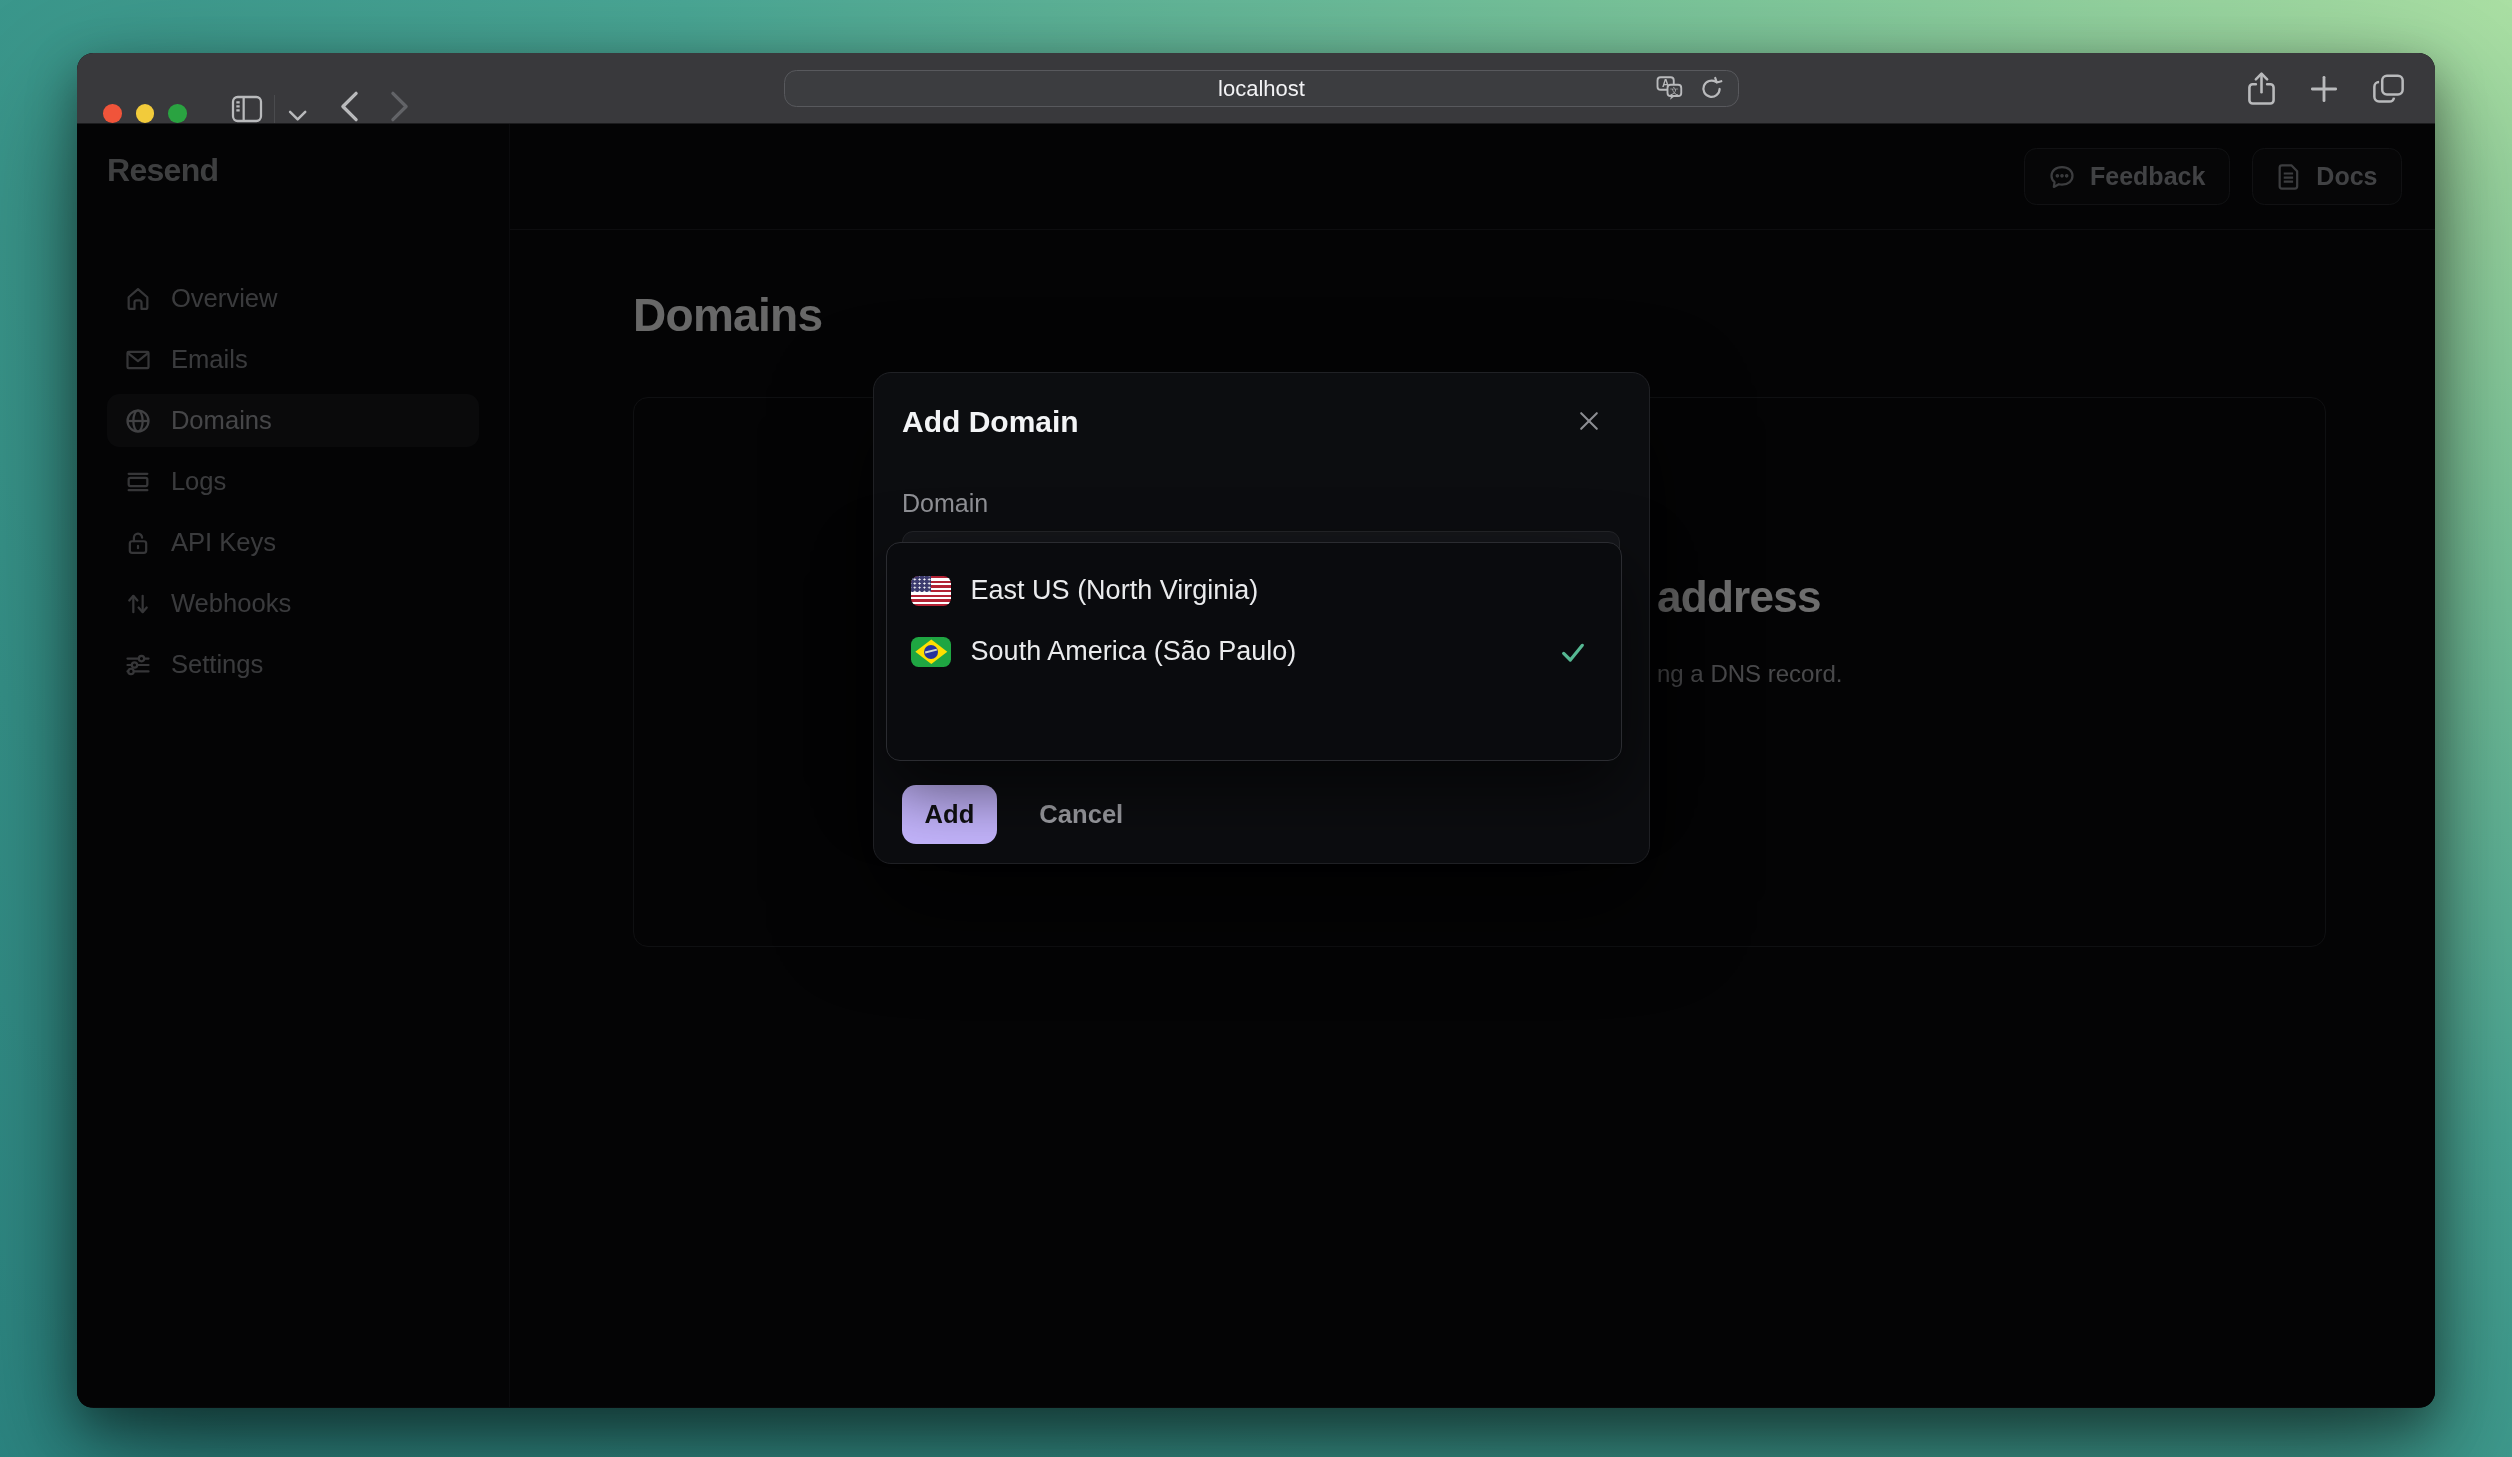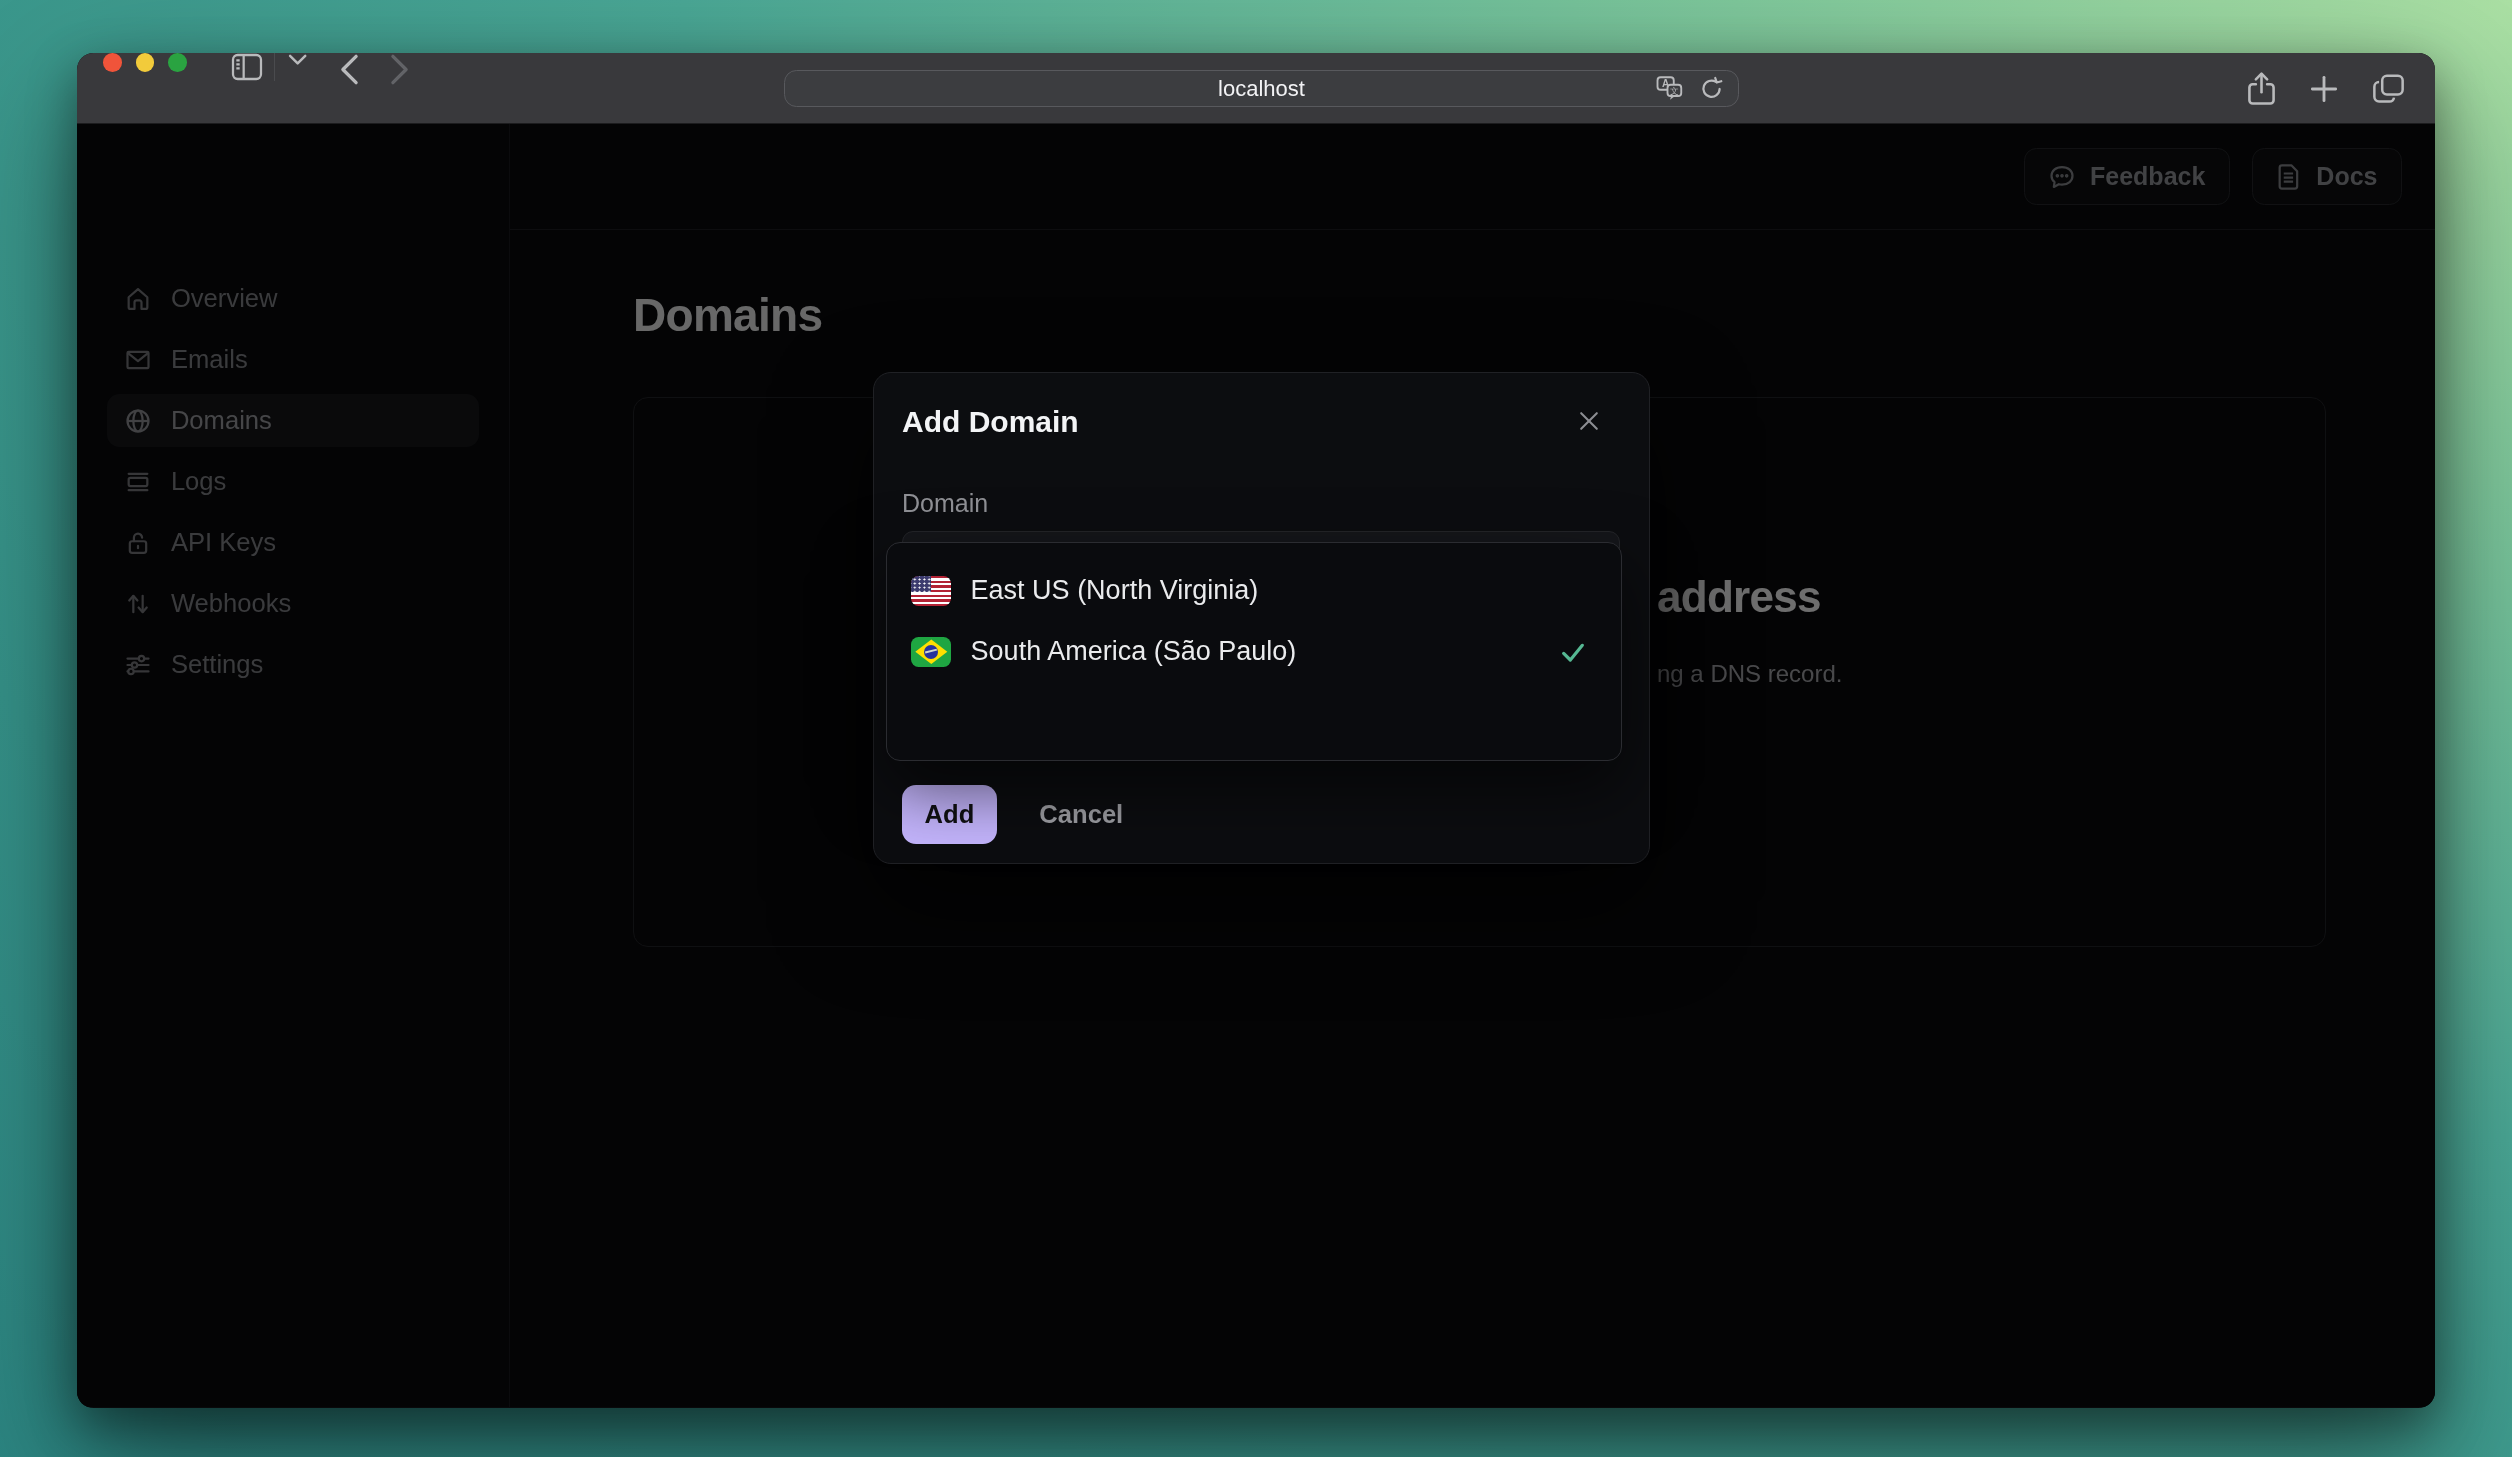--- a/index.html
+++ b/index.html
@@ -15,21 +15,21 @@
   .window{
     position:absolute; left:77px; top:53px; width:2358px; height:1355px;
     border-radius:16.6px; overflow:hidden; background:#09090b;
     box-shadow:0 48px 124px rgba(0,0,0,.45), 0 17.3px 48px rgba(0,0,0,.38);
   }
 
   
   .toolbar{
     position:relative; height:71px; background:#39393c;
     border-bottom:0.7px solid #1c1c1e;
-    display:flex; align-items:flex-start;
+    display:flex; align-items:flex-end;
   }
   .traffic{ display:flex; gap:14px; margin-left:26px; }
   .light{ width:18.6px; height:18.6px; border-radius:50%; }
   .light.red{ background:#f0543a; }
   .light.yellow{ background:#f2cb3b; }
   .light.green{ background:#2aa341; }
   .tbicon{ color:#b9babc; display:flex; align-items:center; justify-content:center; }
   .tbicon svg{ display:block; }
   .tbicon.dim{ color:#626367; }
   .tb-divider{ width:1.4px; height:28px; background:#4a4b4e; margin:0 11px; }
@@ -227,20 +227,21 @@
           <rect x="6.5" y="1.5" width="13" height="12" rx="3"></rect>
           <path d="M4.5 5.5 A3 3 0 0 0 1.5 8.5 V15 A3 3 0 0 0 4.5 18 H11 A3 3 0 0 0 14 15.5"></path>
         </svg>
       </span>
     </div>
   </div>
 
   <div class="app">
 
     <div class="sidebar">
+      <div class="logo">Resend</div>
       <div class="nav">
 
         <div class="nav-item">
           <span class="nicon">
             <svg width="28" height="28" viewBox="0 0 24 24" fill="none" stroke="currentColor" stroke-width="1.9" stroke-linecap="round" stroke-linejoin="round">
               <path d="M4 10.5 L12 3.5 L20 10.5 V19 A1.5 1.5 0 0 1 18.5 20.5 H15 V15 A1.8 1.8 0 0 0 13.2 13.2 H10.8 A1.8 1.8 0 0 0 9 15 V20.5 H5.5 A1.5 1.5 0 0 1 4 19 Z"></path>
             </svg>
           </span>
           <span>Overview</span>
         </div>

